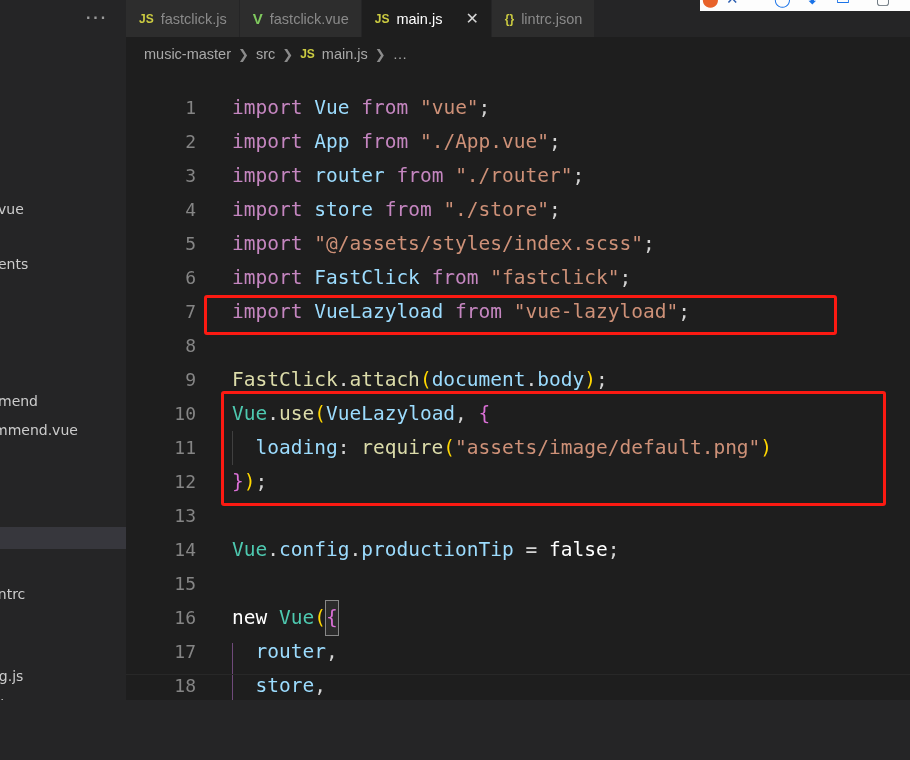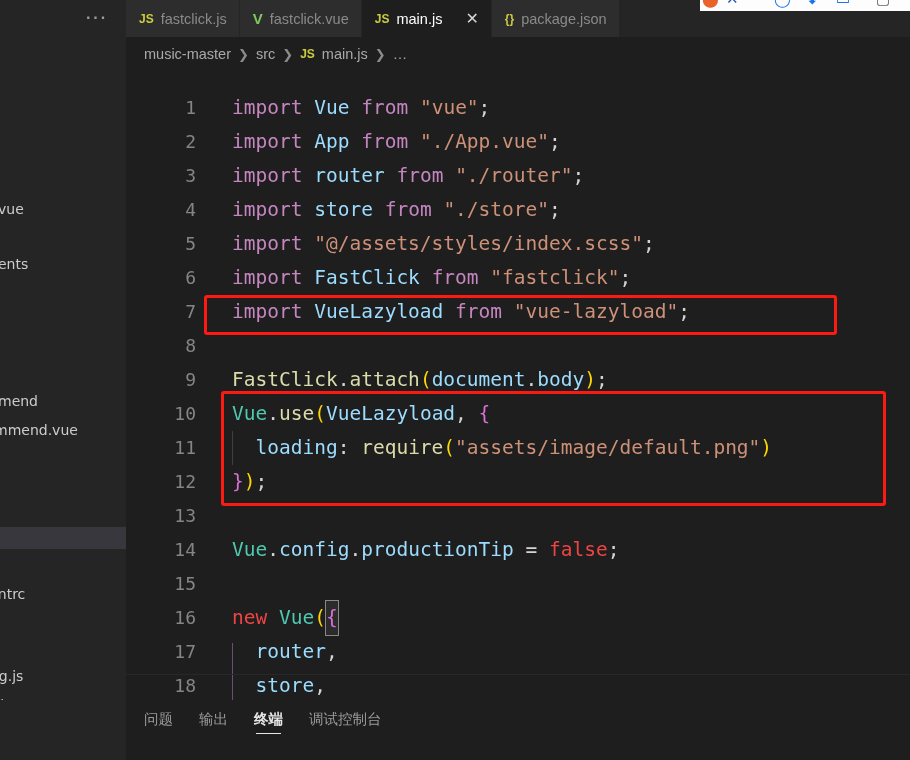--- a/index.html
+++ b/index.html
@@ -87,21 +87,21 @@
   .lt { position: absolute; left: 106px; }
 
   
   .t-kw   { color: #c586c0; }
   .t-id   { color: #9cdcfe; }
   .t-str  { color: #ce9178; }
   .t-pun  { color: #d4d4d4; }
   .t-fn   { color: #dcdcaa; }
   .t-cls  { color: #4ec9b0; }
   .t-prop { color: #9cdcfe; }
-  .t-bool { color: #ef4444; }
+  .t-bool { color: #ffffff; }
   .t-br1  { color: #ffd700; }
   .t-br2  { color: #da70d6; }
   .t-op   { color: #d4d4d4; }
 
   .bracket-match {
     outline: 1px solid #888; background: rgba(255,255,255,0.06);
     display: inline-block;
   }
   .indent-guide {
     position: absolute; width: 1px; background: #6f4a7a;
@@ -178,21 +178,21 @@
           <span class="tab-ico ico-vue">V</span>
           <span>fastclick.vue</span>
         </div>
         <div class="tab active">
           <span class="tab-ico ico-js">JS</span>
           <span>main.js</span>
           <span class="tab-close">✕</span>
         </div>
         <div class="tab">
           <span class="tab-ico ico-json">{}</span>
-          <span>package.json</span>
+          <span>lintrc.json</span>
         </div>
       </div>
     <div class="tabbar-rest"></div>
   </div>
 
   <div class="breadcrumb">
     <span>music-master</span>
     <span class="bc-sep">❯</span>
     <span>src</span>
     <span class="bc-sep">❯</span>
@@ -205,22 +205,14 @@
   <div class="editor">
     <div class="code" id="code-host"><div class="ln" style="top: 0px;">1</div><div class="lt" style="top: 0px;"><span class="t-kw">import</span><span class="t-pun"> </span><span class="t-id">Vue</span><span class="t-pun"> </span><span class="t-kw">from</span><span class="t-pun"> </span><span class="t-str">"vue"</span><span class="t-pun">;</span></div><div class="ln" style="top: 34px;">2</div><div class="lt" style="top: 34px;"><span class="t-kw">import</span><span class="t-pun"> </span><span class="t-id">App</span><span class="t-pun"> </span><span class="t-kw">from</span><span class="t-pun"> </span><span class="t-str">"./App.vue"</span><span class="t-pun">;</span></div><div class="ln" style="top: 68px;">3</div><div class="lt" style="top: 68px;"><span class="t-kw">import</span><span class="t-pun"> </span><span class="t-id">router</span><span class="t-pun"> </span><span class="t-kw">from</span><span class="t-pun"> </span><span class="t-str">"./router"</span><span class="t-pun">;</span></div><div class="ln" style="top: 102px;">4</div><div class="lt" style="top: 102px;"><span class="t-kw">import</span><span class="t-pun"> </span><span class="t-id">store</span><span class="t-pun"> </span><span class="t-kw">from</span><span class="t-pun"> </span><span class="t-str">"./store"</span><span class="t-pun">;</span></div><div class="ln" style="top: 136px;">5</div><div class="lt" style="top: 136px;"><span class="t-kw">import</span><span class="t-pun"> </span><span class="t-str">"@/assets/styles/index.scss"</span><span class="t-pun">;</span></div><div class="ln" style="top: 170px;">6</div><div class="lt" style="top: 170px;"><span class="t-kw">import</span><span class="t-pun"> </span><span class="t-id">FastClick</span><span class="t-pun"> </span><span class="t-kw">from</span><span class="t-pun"> </span><span class="t-str">"fastclick"</span><span class="t-pun">;</span></div><div class="ln" style="top: 204px;">7</div><div class="lt" style="top: 204px;"><span class="t-kw">import</span><span class="t-pun"> </span><span class="t-id">VueLazyload</span><span class="t-pun"> </span><span class="t-kw">from</span><span class="t-pun"> </span><span class="t-str">"vue-lazyload"</span><span class="t-pun">;</span></div><div class="ln" style="top: 238px;">8</div><div class="lt" style="top: 238px;"></div><div class="ln" style="top: 272px;">9</div><div class="lt" style="top: 272px;"><span class="t-fn">FastClick</span><span class="t-pun">.</span><span class="t-fn">attach</span><span class="t-br1">(</span><span class="t-id">document</span><span class="t-pun">.</span><span class="t-id">body</span><span class="t-br1">)</span><span class="t-pun">;</span></div><div class="ln" style="top: 306px;">10</div><div class="lt" style="top: 306px;"><span class="t-cls">Vue</span><span class="t-pun">.</span><span class="t-fn">use</span><span class="t-br1">(</span><span class="t-id">VueLazyload</span><span class="t-pun">,</span><span class="t-pun"> </span><span class="t-br2">{</span></div><div class="ln" style="top: 340px;">11</div><div class="lt" style="top: 340px;"><span class="t-pun">  </span><span class="t-prop">loading</span><span class="t-pun">:</span><span class="t-pun"> </span><span class="t-fn">require</span><span class="t-br1">(</span><span class="t-str">"assets/image/default.png"</span><span class="t-br1">)</span></div><div class="ln" style="top: 374px;">12</div><div class="lt" style="top: 374px;"><span class="t-br2">}</span><span class="t-br1">)</span><span class="t-pun">;</span></div><div class="ln" style="top: 408px;">13</div><div class="lt" style="top: 408px;"></div><div class="ln" style="top: 442px;">14</div><div class="lt" style="top: 442px;"><span class="t-cls">Vue</span><span class="t-pun">.</span><span class="t-prop">config</span><span class="t-pun">.</span><span class="t-prop">productionTip</span><span class="t-pun"> </span><span class="t-op">=</span><span class="t-pun"> </span><span class="t-bool">false</span><span class="t-pun">;</span></div><div class="ln" style="top: 476px;">15</div><div class="lt" style="top: 476px;"></div><div class="ln" style="top: 510px;">16</div><div class="lt" style="top: 510px;"><span class="t-bool">new</span><span class="t-pun"> </span><span class="t-cls">Vue</span><span class="t-br1">(</span><span class="t-br2 bracket-match">{</span></div><div class="ln" style="top: 544px;">17</div><div class="lt" style="top: 544px;"><span class="t-pun">  </span><span class="t-prop">router</span><span class="t-pun">,</span></div><div class="ln" style="top: 578px;">18</div><div class="lt" style="top: 578px;"><span class="t-pun">  </span><span class="t-prop">store</span><span class="t-pun">,</span></div><div class="indent-guide plain" style="left: 106px; top: 340px; height: 34px;"></div><div class="indent-guide" style="left: 106px; top: 552px; height: 68px;"></div><div class="cur-line-border" style="top: 583px;"></div></div>
   </div>
 
   <div id="annot-host">
       <div class="redbox" style="left: 204px; top: 295px; width: 633px; height: 40px; border-color: rgb(252, 26, 18);"></div>
       <div class="redbox" style="left: 221px; top: 391px; width: 665px; height: 115px; border-color: rgb(252, 26, 18);"></div>
     </div>
 
   <div class="panel-left-fill"></div>
-  <div class="panel">
-    <div class="panel-tabs" id="panel-tabs-host">
-        <div class="ptab">问题</div>
-        <div class="ptab">输出</div>
-        <div class="ptab active">终端</div>
-        <div class="ptab">调试控制台</div>
-      </div>
-  </div>
 
 </div>
 
 </body></html>

